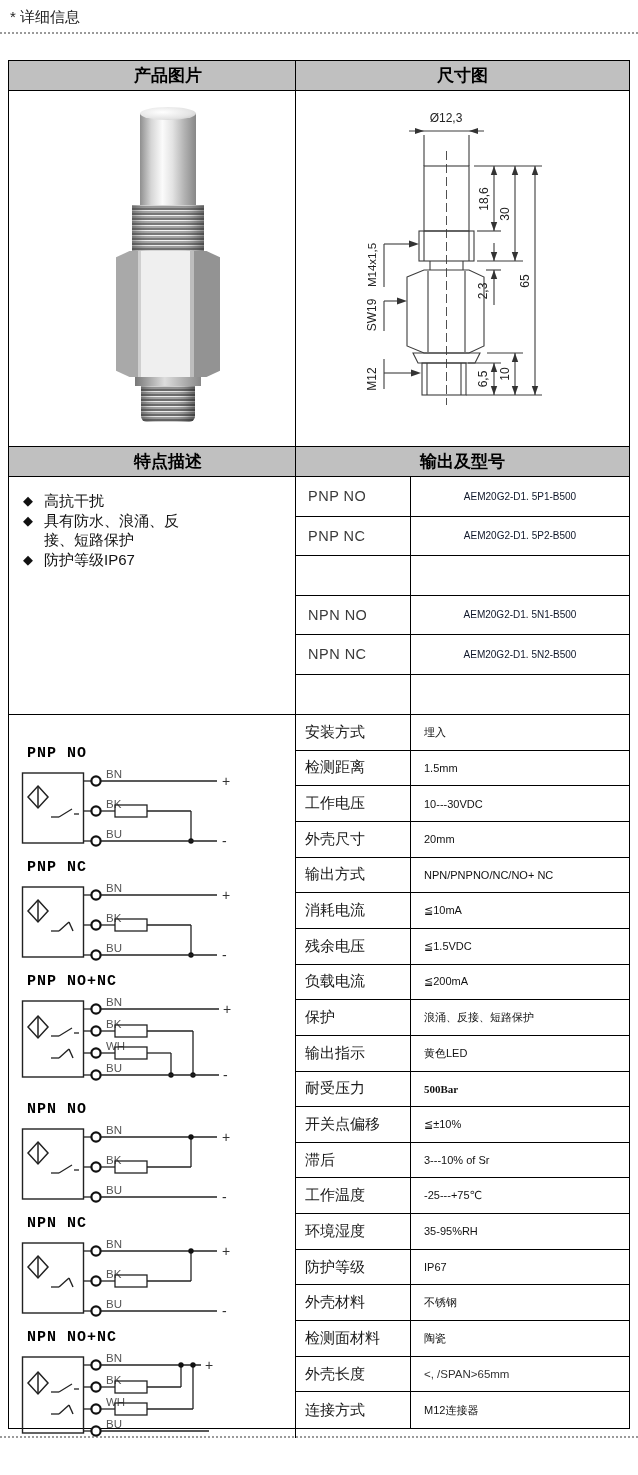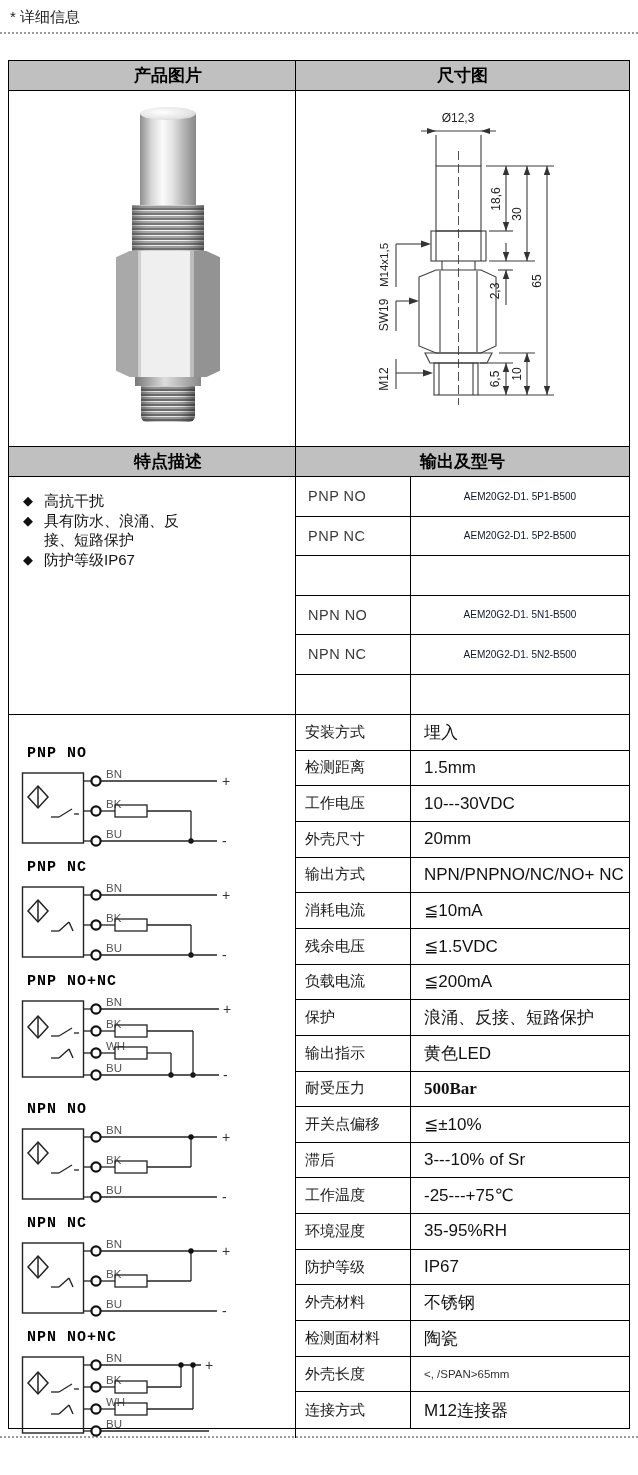--- a/index.html
+++ b/index.html
@@ -5,21 +5,21 @@
   html,body{margin:0;padding:0;background:#fff;}
   body{width:638px;font-family:"Liberation Sans","DejaVu Sans",sans-serif;color:#111;}
   .note{font-size:15px;line-height:12px;color:#222;padding:11px 0 9px 10px;}
   .sep{border-top:2px dotted #9a9a9a;height:0;}
   .tbl{margin:26px 8px 0 8px;border:1px solid #000;width:620px;background:#fff;}
   .hdr{display:grid;grid-template-columns:287px 1fr;background:#c0c0c0;border-bottom:1px solid #000;}
   .hdr>div{height:29px;line-height:29px;text-align:center;font-weight:bold;font-size:17px;color:#000;}
   .hl{border-right:1px solid #000;padding-left:32px;}
   .crow{display:grid;grid-template-columns:287px 1fr;border-bottom:1px solid #000;}
   .crow:last-child{border-bottom:0;}
-  .rowA{height:355px;gap:13px;}
+  .rowA{height:355px;}
   .rowB{height:237px;}
   .rowC{height:713px;}
   
   .photo-cell{display:flex;justify-content:center;padding-top:16px;}
   .photo{display:flex;flex-direction:column;align-items:center;}
   .p-top{width:56px;height:13px;border-radius:50%;background:radial-gradient(ellipse at 40% 40%,#ffffff 0%,#e4e4e4 60%,#bdbdbd 100%);position:relative;z-index:2;margin-bottom:-7px;}
   .p-cyl{width:56px;height:92px;background:linear-gradient(90deg,#8f8f8f,#d6d6d6 20%,#fbfbfb 40%,#e3e3e3 58%,#b5b5b5 78%,#878787);}
   .p-th1{width:72px;height:46px;background:repeating-linear-gradient(180deg,#f2f2f2 0 1.5px,#a8a8a8 1.5px 3.5px,#787878 3.5px 5px);box-shadow:inset 12px 0 14px -8px rgba(50,50,50,.6),inset -14px 0 16px -8px rgba(35,35,35,.65);}
   .p-hex{width:104px;height:126px;background:linear-gradient(90deg,#a9a9a9 0 21%,#cfcfcf 21% 24%,#efefef 24% 71%,#bdbdbd 71% 75%,#939393 75% 100%);clip-path:polygon(0 5%,13% 0,87% 0,100% 5%,100% 95%,87% 100%,13% 100%,0 95%);}
   .p-neck{width:66px;height:9px;background:linear-gradient(90deg,#777,#ddd 45%,#888);}
@@ -39,21 +39,21 @@
   .omodel{display:flex;align-items:center;justify-content:center;font-family:Liberation Sans, sans-serif;font-size:10px;color:#0f172a;}
   
   .wiring-cell{padding:30px 0 0 12px;}
   .wd{margin-bottom:8px;}
   .wd-title{font-family:"Liberation Mono","DejaVu Sans Mono",monospace;font-weight:bold;font-size:15px;color:#000;margin:0 0 3px 6px;letter-spacing:1px;}
   
   .params{display:grid;grid-template-rows:repeat(20,1fr);height:713px;}
   .prow{display:grid;grid-template-columns:115px 1fr;border-bottom:1px solid #000;}
   .prow:last-child{border-bottom:0;}
   .plabel{border-right:1px solid #000;display:flex;align-items:center;padding-left:9px;font-size:15px;color:#1a1a1a;}
-  .pvalue{display:flex;align-items:center;padding-left:13px;font-size:17px;color:#111;}
+  .pvalue{display:flex;align-items:center;padding-left:13px;font-size:11px;color:#111;}
   .pvalue.bold{font-weight:bold;font-family:"Liberation Serif","DejaVu Serif",serif;}
   .pvalue.small{font-size:11.5px;color:#333;}
   .bot{margin-top:7px;}
 </style>
 </head>
 <body>
 
 <div class="note">* 详细信息</div>
 <div class="sep"></div>
 

